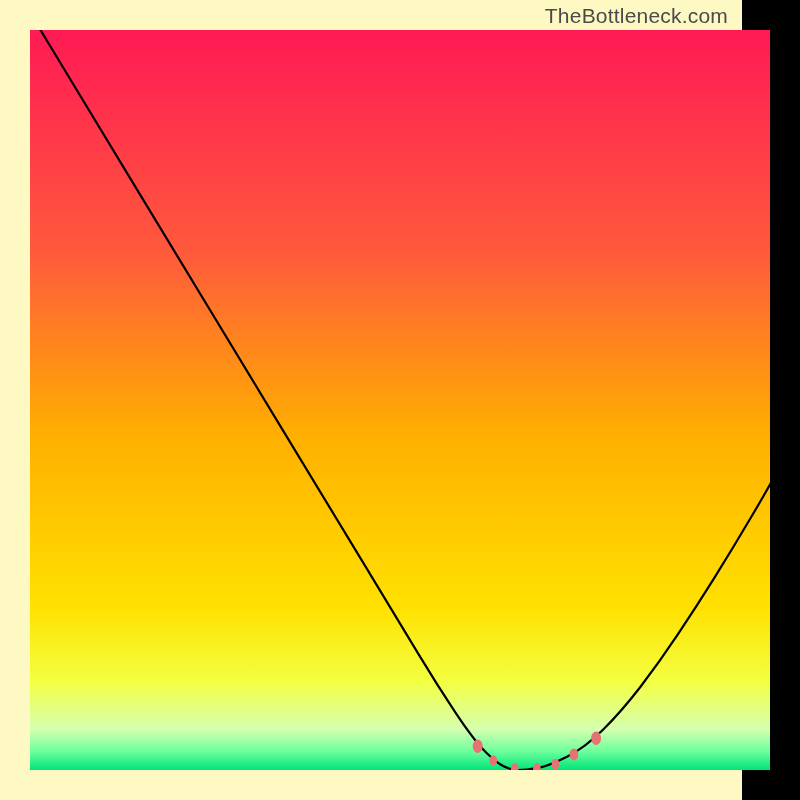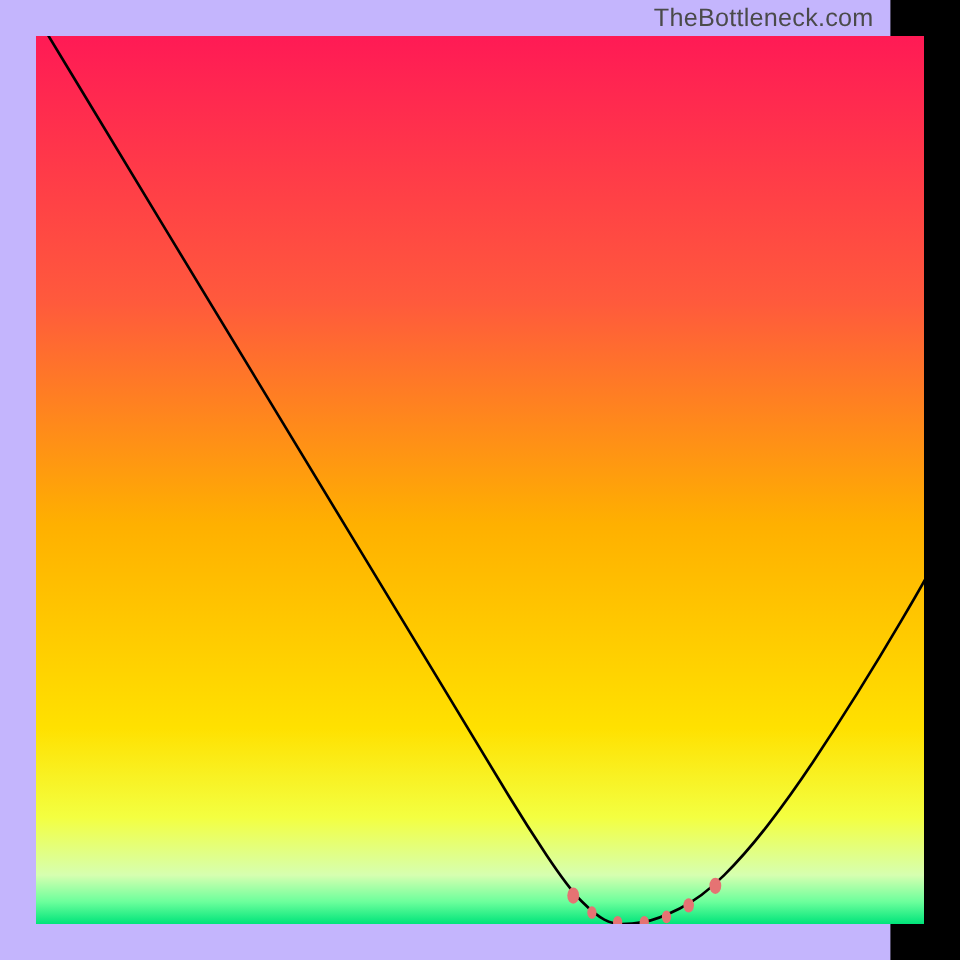--- a/index.html
+++ b/index.html
@@ -8,21 +8,21 @@
     width: 800px;
     height: 800px;
     background: #000;
     overflow: hidden;
     font-family: Arial, Helvetica, sans-serif;
   }
   .frame {
     position: relative;
     width: 742px;
     height: 800px;
-    background: #c4b5fd;
+    background: #fef9c3;
   }
   .watermark {
     position: absolute;
     top: 4px;
     right: 14px;
     color: #4a4a4a;
     font-size: 21px;
     font-weight: 500;
     letter-spacing: 0.2px;
     z-index: 10;

